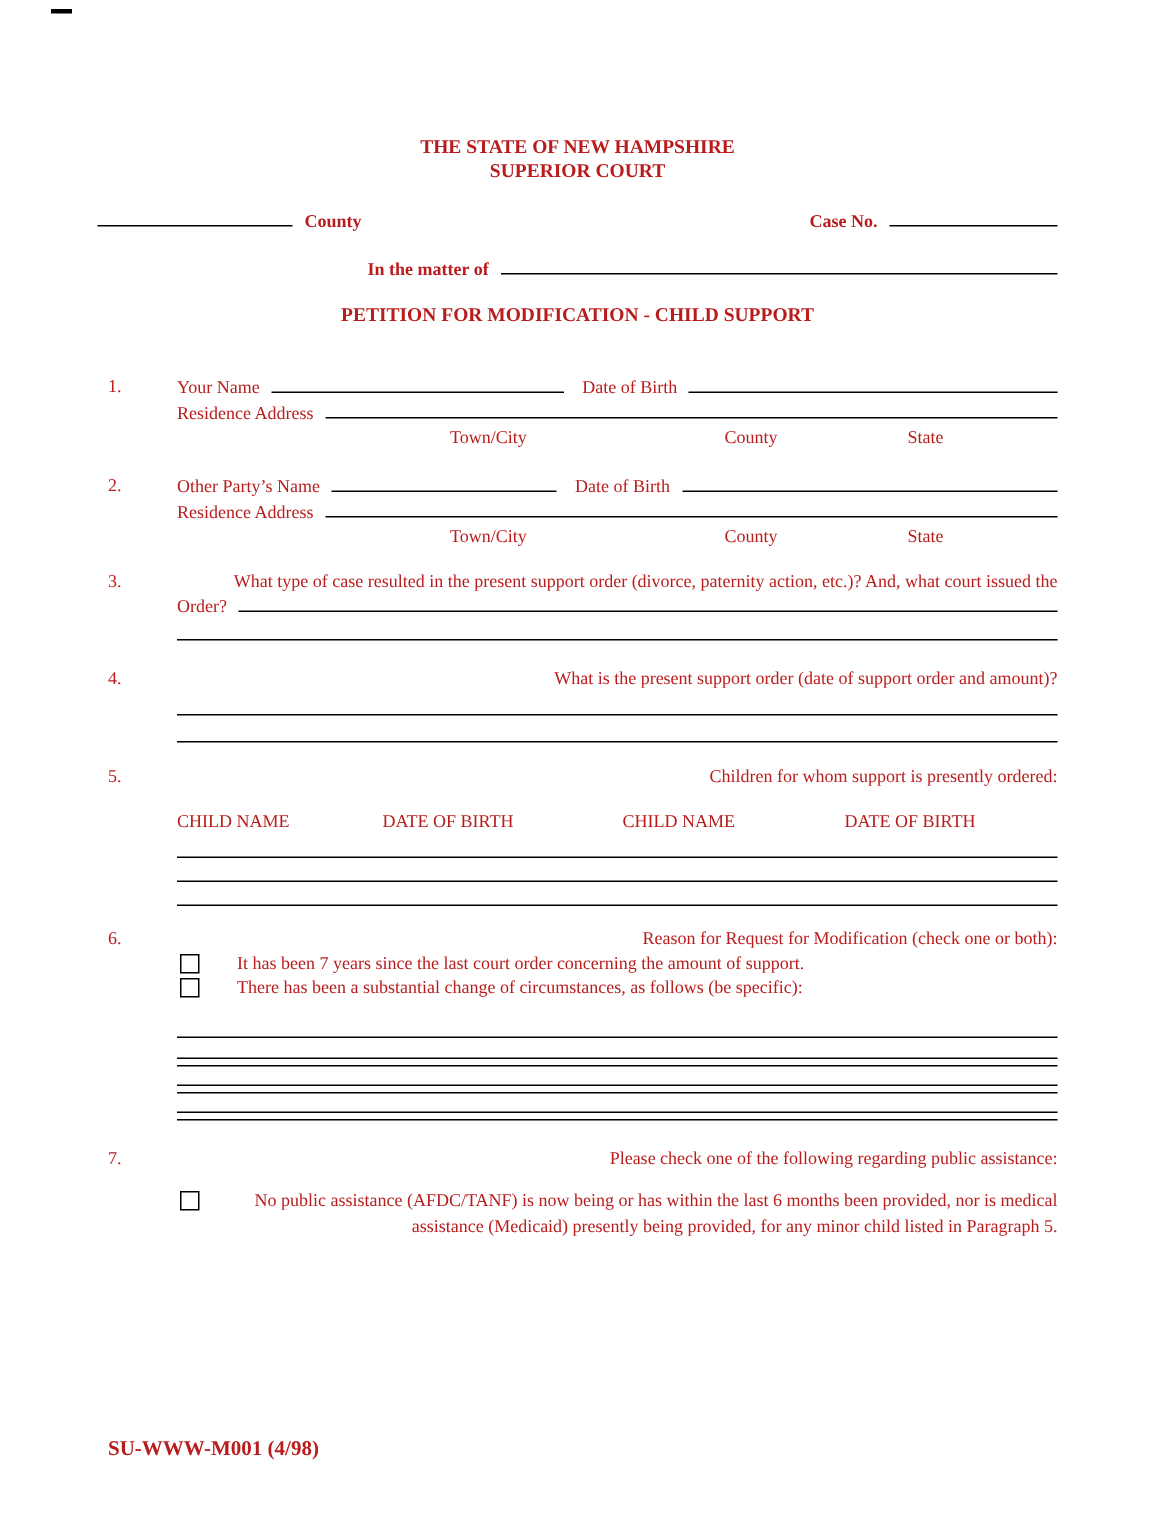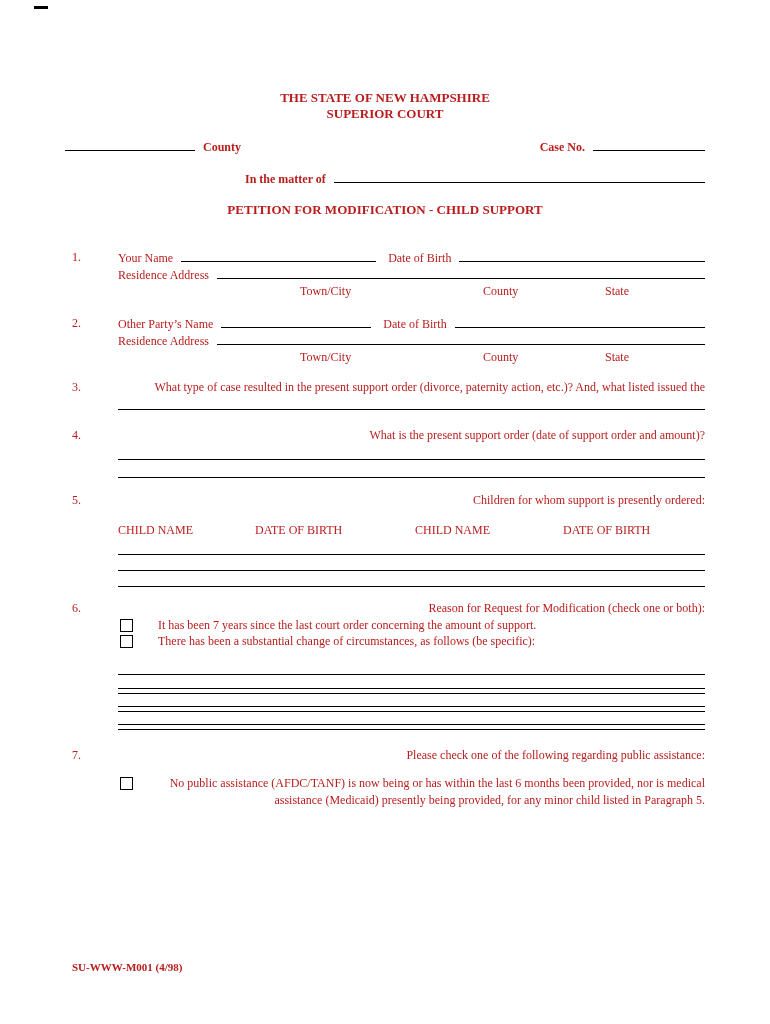--- a/index.html
+++ b/index.html
@@ -38,21 +38,21 @@
   .opt { display: flex; align-items: flex-start; }
   .checkbox {
     display: inline-block; width: 11px; height: 11px;
     border: 1px solid #000; flex-shrink: 0; margin-top: 2px; margin-left: 2px;
     background: #ffffff;
   }
   .opt-text { margin-left: 25px; }
   .opt-text-wide { margin-left: 35px; line-height: 17px; }
   .footer {
     position: absolute; left: 72px; top: 962px;
-    font-size: 11px; font-weight: bold; line-height: 10px; text-align: center;
+    font-size: 14px; font-weight: bold; line-height: 10px; text-align: center;
   }
   .artifact { position: absolute; left: 34px; top: 6px; width: 14px; height: 3px; background: #000; }
 </style>
 </head>
 <body>
 
 <div class="page">
 
   <div class="artifact"></div>
 
@@ -114,21 +114,25 @@
         <span style="left:182px">Town/City</span>
         <span style="left:365px">County</span>
         <span style="left:487px">State</span>
       </div>
     </div>
   </div>
 
   <div class="item" style="margin-top:14px">
     <div class="num">3.</div>
     <div class="ibody">
-      <div class="nowrap">What type of case resulted in the present support order (divorce, paternity action, etc.)? And, what listed issued the</div>
+      <div class="nowrap">What type of case resulted in the present support order (divorce, paternity action, etc.)? And, what court issued the</div>
+      <div class="frow">
+        <span>Order?</span>
+        <span class="uline flex1 ml8"></span>
+      </div>
       <div class="hline" style="margin-top:14px"></div>
     </div>
   </div>
 
   <div class="item" style="margin-top:17px">
     <div class="num">4.</div>
     <div class="ibody">
       <div>What is the present support order (date of support order and amount)?</div>
       <div class="hline" style="margin-top:16px"></div>
       <div class="hline" style="margin-top:17px"></div>

